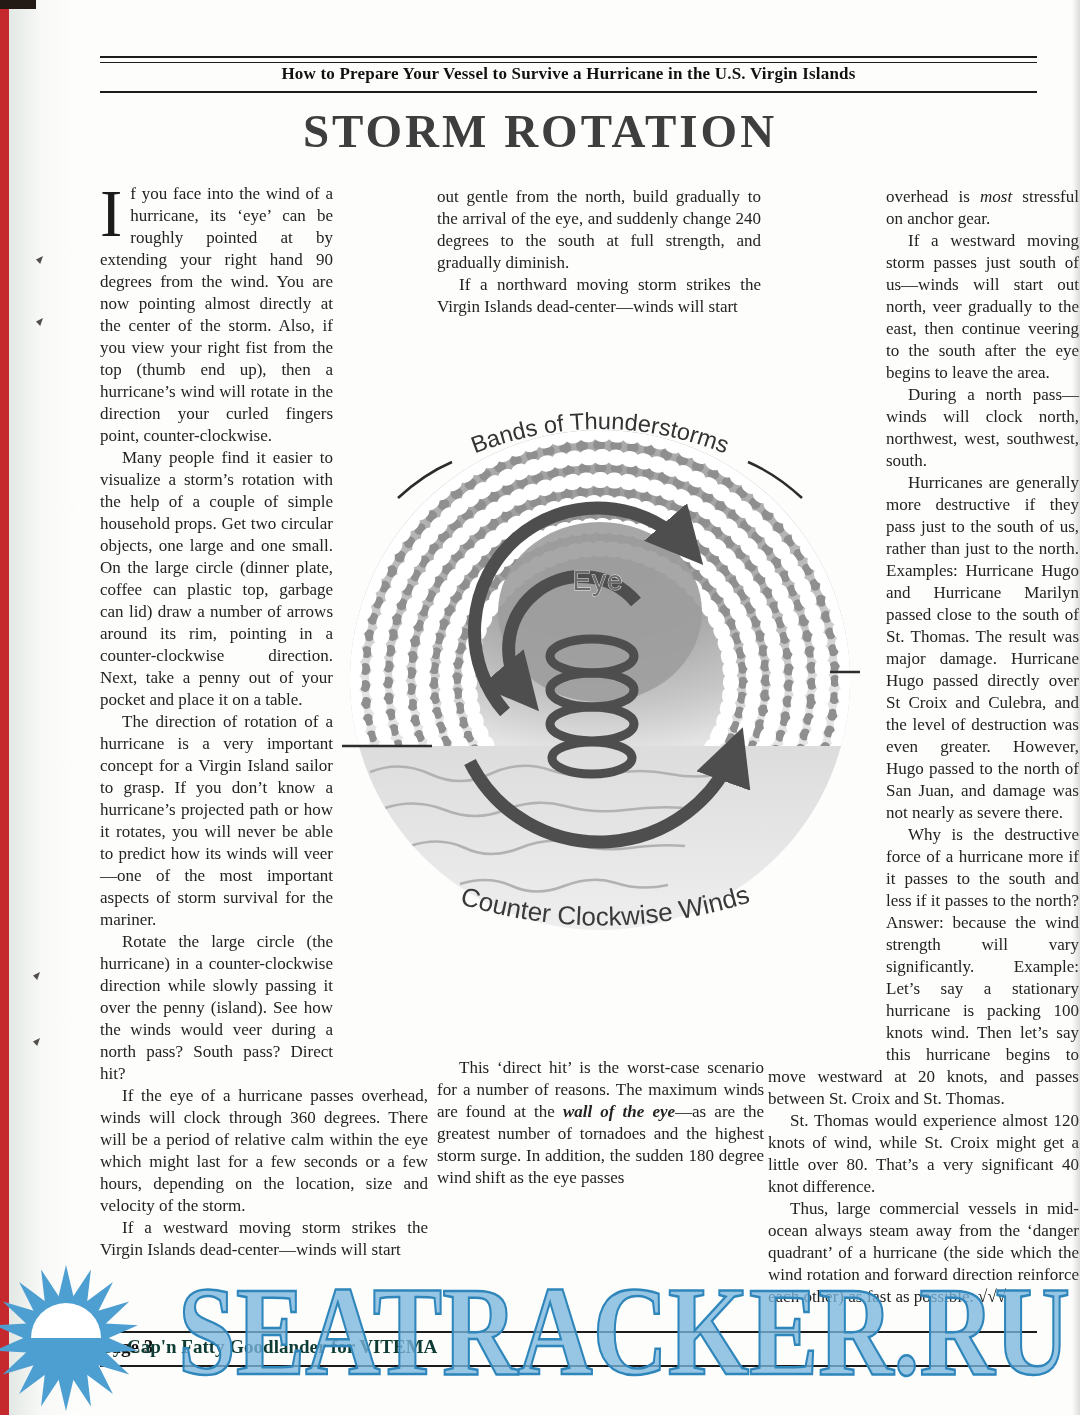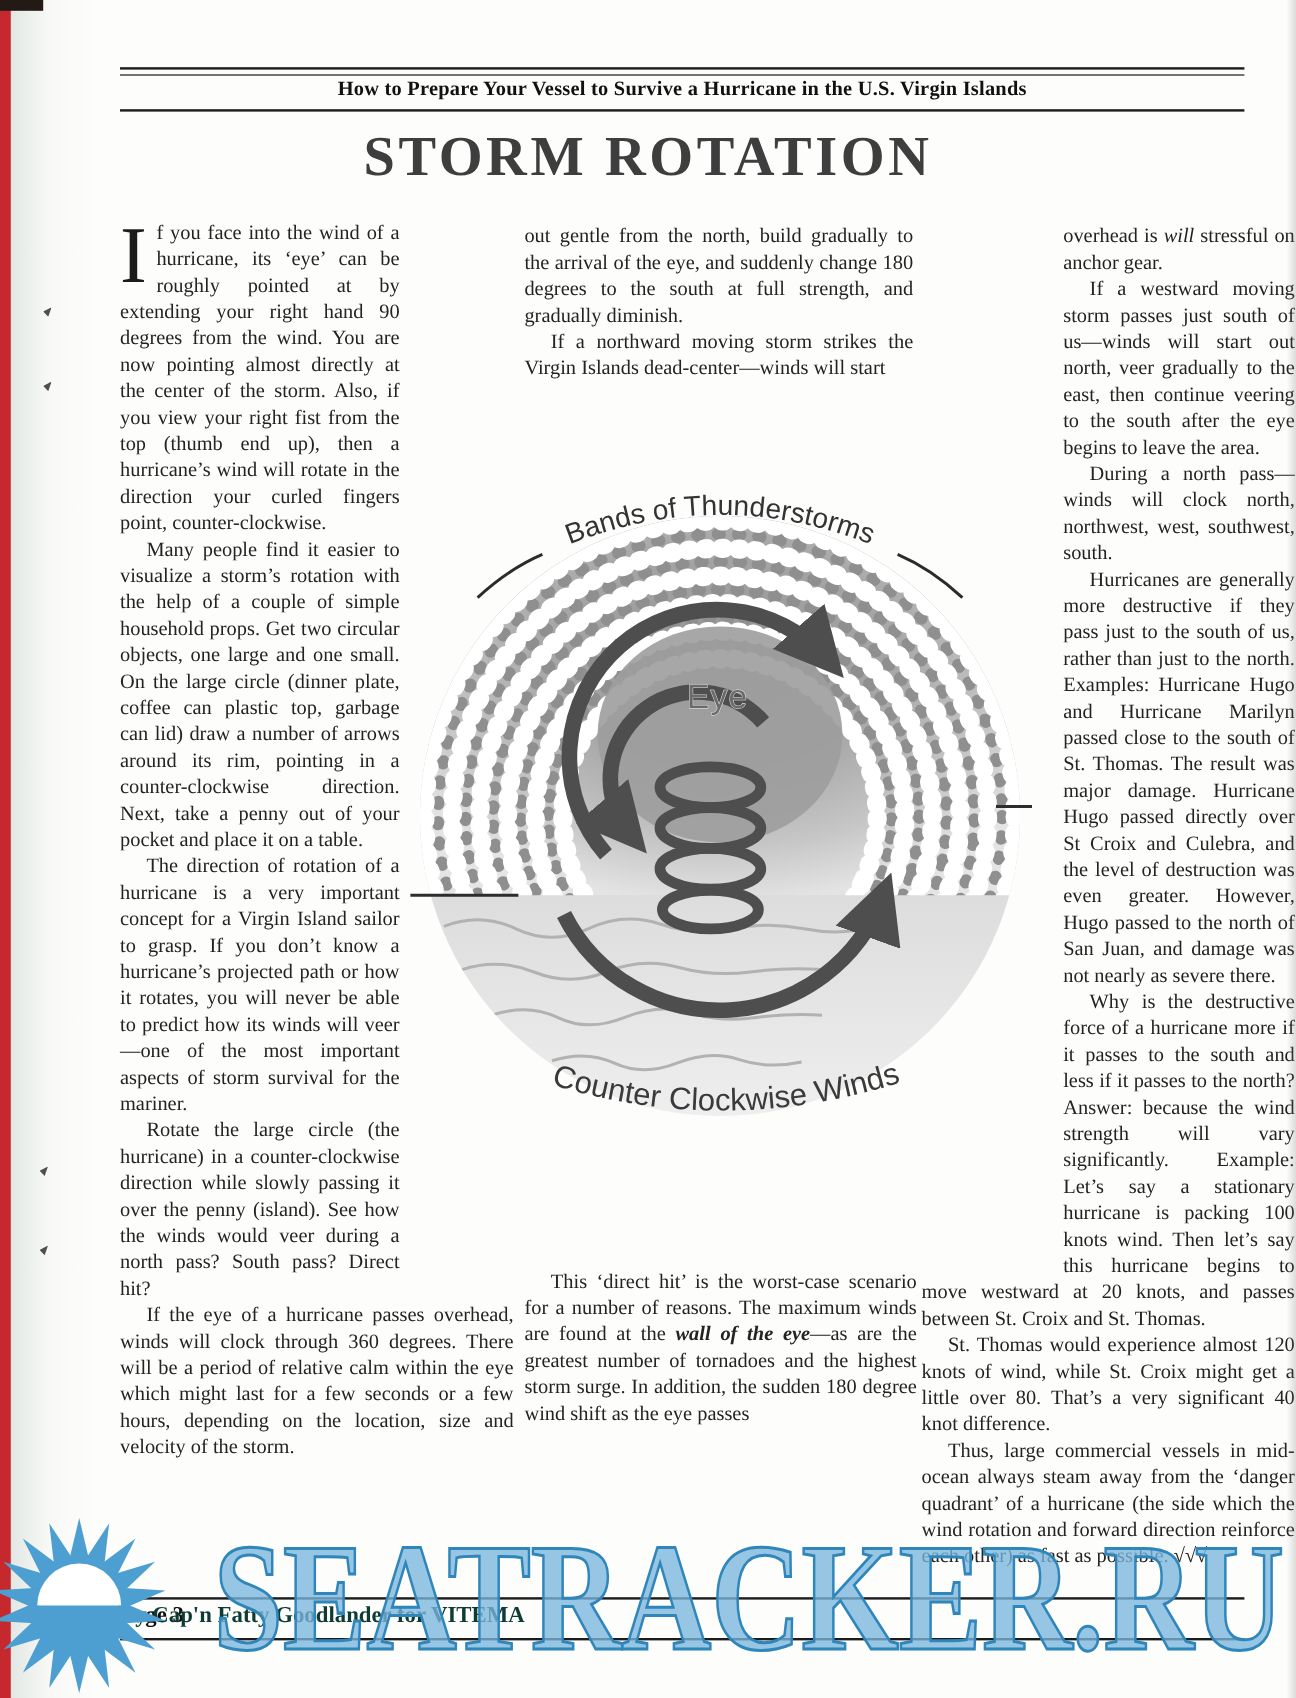--- a/index.html
+++ b/index.html
@@ -61,36 +61,37 @@
   <div class="page-title">STORM ROTATION</div>
 
   <div class="col" style="left:100px;top:183px;width:328px;">
     <div class="cut-r"></div>
     <div>
         <p class="dropcap noindent"><span>If you face into the wind of a hurricane, its ‘eye’ can be roughly pointed at by extending your right hand 90 degrees from the wind. You are now pointing almost directly at the center of the storm. Also, if you view your right fist from the top (thumb end up), then a hurricane’s wind will rotate in the direction your curled fingers point, counter-clockwise.</span></p>
         <p><span>Many people find it easier to visualize a storm’s rotation with the help of a couple of simple household props. Get two circular objects, one large and one small. On the large circle (dinner plate, coffee can plastic top, garbage can lid) draw a number of arrows around its rim, pointing in a counter-clockwise direction. Next, take a penny out of your pocket and place it on a table.</span></p>
         <p><span>The direction of rotation of a hurricane is a very important concept for a Virgin Island sailor to grasp. If you don’t know a hurricane’s projected path or how it rotates, you will never be able to predict how its winds will veer—one of the most important aspects of storm survival for the mariner.</span></p>
         <p><span>Rotate the large circle (the hurricane) in a counter-clockwise direction while slowly passing it over the penny (island). See how the winds would veer during a north pass? South pass? Direct hit?</span></p>
         <p><span>If the eye of a hurricane passes overhead, winds will clock through 360 degrees. There will be a period of relative calm within the eye which might last for a few seconds or a few hours, depending on the location, size and velocity of the storm.</span></p>
+        <p><span>If a westward moving storm strikes the Virgin Islands dead-center—winds will start</span></p>
       </div>
   </div>
 
   <div class="col" style="left:437px;top:186px;width:324px;">
-      <p class="noindent"><span>out gentle from the north, build gradually to the arrival of the eye, and suddenly change 180 degrees to the south at full strength, and gradually diminish.</span></p>
+      <p class="noindent"><span>out gentle from the north, build gradually to the arrival of the eye, and suddenly change 240 degrees to the south at full strength, and gradually diminish.</span></p>
       <p><span>If a northward moving storm strikes the Virgin Islands dead-center—winds will start</span></p>
     </div>
 
   <div class="col" style="left:437px;top:1057px;width:327px;">
       <p><span>This ‘direct hit’ is the worst-case scenario for a number of reasons. The maximum winds are found at the </span><span class="bold-italic">wall of the eye</span><span>—as are the greatest number of tornadoes and the highest storm surge. In addition, the sudden 180 degree wind shift as the eye passes</span></p>
     </div>
 
   <div class="col" style="left:768px;top:186px;width:311px;">
     <div class="cut-l"></div>
     <div>
-        <p class="noindent"><span>overhead is </span><span class="italic">will</span><span> stressful on anchor gear.</span></p>
+        <p class="noindent"><span>overhead is </span><span class="italic">most</span><span> stressful on anchor gear.</span></p>
         <p><span>If a westward moving storm passes just south of us—winds will start out north, veer gradually to the east, then continue veering to the south after the eye begins to leave the area.</span></p>
         <p><span>During a north pass—winds will clock north, northwest, west, southwest, south.</span></p>
         <p><span>Hurricanes are generally more destructive if they pass just to the south of us, rather than just to the north. Examples: Hurricane Hugo and Hurricane Marilyn passed close to the south of St. Thomas. The result was major damage. Hurricane Hugo passed directly over St Croix and Culebra, and the level of destruction was even greater. However, Hugo passed to the north of San Juan, and damage was not nearly as severe there.</span></p>
         <p><span>Why is the destructive force of a hurricane more if it passes to the south and less if it passes to the north? Answer: because the wind strength will vary significantly. Example: Let’s say a stationary hurricane is packing 100 knots wind. Then let’s say this hurricane begins to move westward at 20 knots, and passes between St. Croix and St. Thomas.</span></p>
         <p><span>St. Thomas would experience almost 120 knots of wind, while St. Croix might get a little over 80. That’s a very significant 40 knot difference.</span></p>
         <p><span>Thus, large commercial vessels in mid-ocean always steam away from the ‘danger quadrant’ of a hurricane (the side which the wind rotation and forward direction reinforce each other) as fast as possible. </span><span class="bold">√√√</span></p>
       </div>
   </div>
 
   <svg class="diagram" viewBox="0 0 520 546">

